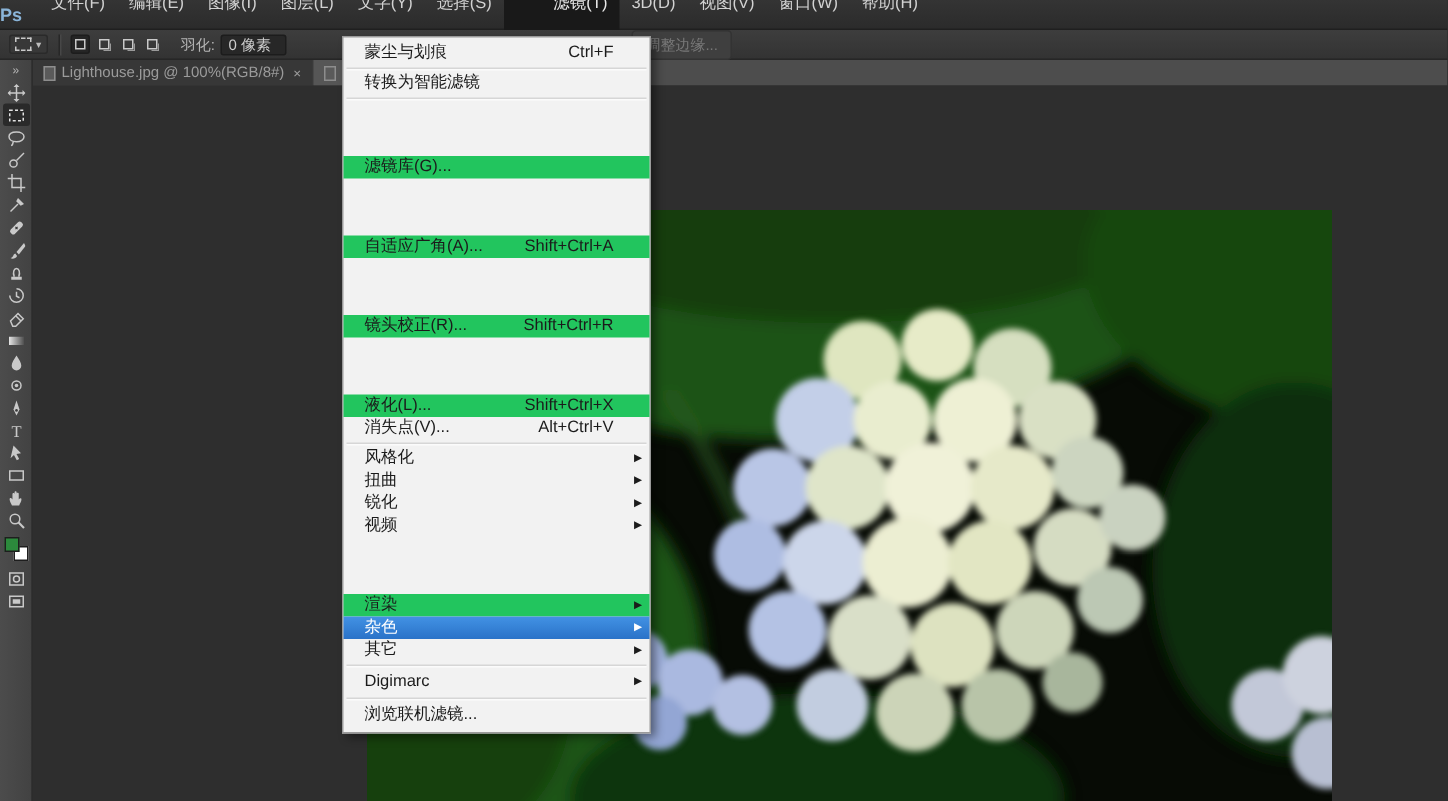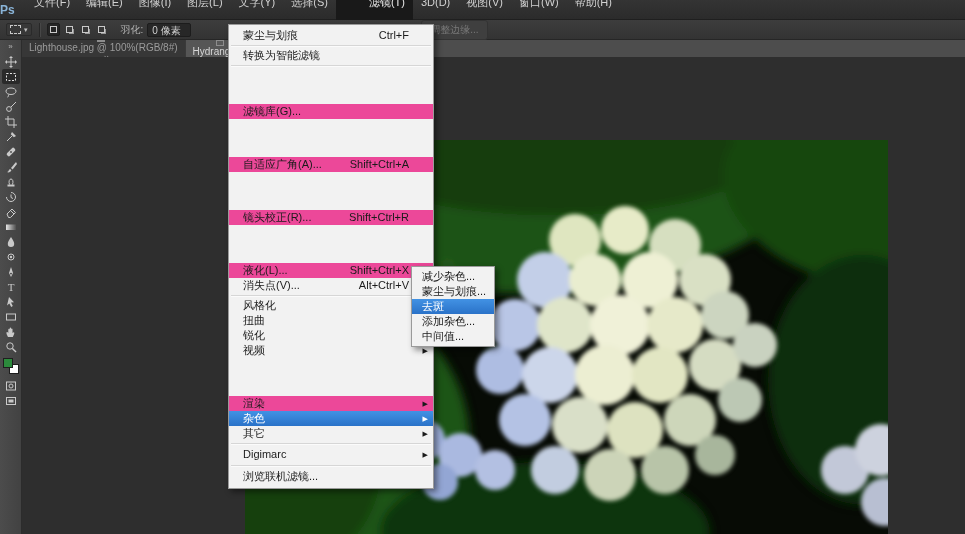--- a/index.html
+++ b/index.html
@@ -32,21 +32,21 @@
   .feather-label { margin:0 4px 0 10px; }
   .feather-input { width:44px; height:14px; background:#272727; border:1px solid #1c1c1c;
     border-radius:2px; color:#cfcfcf; font-size:10px; line-height:13px; padding:0 4px; }
   .refine-btn { margin-left:230px; padding:2px 8px; background:#3f3f3f; border:1px solid #333;
     border-radius:3px; color:#787878; font-size:10px; }
 
   
   .tabbar { position:absolute; left:22px; top:40px; width:943px; height:17px;
     background:#4d4d4d; display:flex; font-size:10px; }
   .tab { display:flex; align-items:center; padding:0 7px; height:17px;
-    border-right:1px solid #3a3a3a; white-space:nowrap;flex-direction:column; }
+    border-right:1px solid #3a3a3a; white-space:nowrap; }
   .tab.inactive { background:#373737; color:#9b9b9b; }
   .tab.active { background:#565656; color:#d6d6d6; }
   .doc-ico { width:8px; height:10px; border:1px solid #8d8d8d; margin-right:4px;
     display:inline-block; background:#5a5a5a; }
   .tab-close { margin-left:6px; font-size:9px; color:#9d9d9d; }
 
   
   .toolbar { position:absolute; left:0; top:40px; width:22px; height:494px;
     background:linear-gradient(90deg,#4c4c4c,#424242); border-right:1px solid #2c2c2c;
     display:flex; flex-direction:column; align-items:center; padding-top:2px; }
@@ -68,21 +68,21 @@
   
   .menu-panel { position:absolute; background:#f2f2f2; border:1px solid #9a9a9a;
     box-shadow:3px 3px 6px rgba(0,0,0,.45); z-index:50; padding:3px 0;
     font-size:11px; color:#1b1b1b; }
   .filter-menu { left:228px; top:24px; width:206px; }
   .noise-menu  { left:411px; top:266px; width:84px; padding:2px 0; }
   .mi { position:relative; height:15px; line-height:15px; display:flex;
     justify-content:space-between; padding:0 24px 0 14px; white-space:nowrap; }
   .noise-menu .mi { padding:0 8px 0 10px; }
   .mi .sc { margin-left:16px; }
-  .mi.hl { background:#ec4899;margin-top:38px; }
+  .mi.hl { background:#22c55e;margin-top:38px; }
   .mi.sel { background:linear-gradient(#4292e4,#2a72c8); color:#fff; }
   .mi .arrow { position:absolute; right:5px; top:1px; font-size:7px; line-height:14px; }
   .msep { height:1px; background:#d6d6d6; margin:2px 2px; box-shadow:0 1px 0 #fbfbfb; }
   .mi.tall { height:17px; line-height:17px; }
 </style>
 </head>
 <body>
 
 <div class="root">
 
@@ -402,31 +402,14 @@
     <div class="mi tall">
       <span>Digimarc</span>
       <span class="arrow" style="top:2px">▶</span>
     </div>
     <div class="msep"></div>
     <div class="mi tall">
       <span>浏览联机滤镜...</span>
     </div>
   </div>
 
-  <div class="menu-panel noise-menu">
-    <div class="mi">
-      <span>减少杂色...</span>
-    </div>
-    <div class="mi">
-      <span>蒙尘与划痕...</span>
-    </div>
-    <div class="mi sel">
-      <span>去斑</span>
-    </div>
-    <div class="mi">
-      <span>添加杂色...</span>
-    </div>
-    <div class="mi">
-      <span>中间值...</span>
-    </div>
-  </div>
 
 </div>
 
 </body></html>

